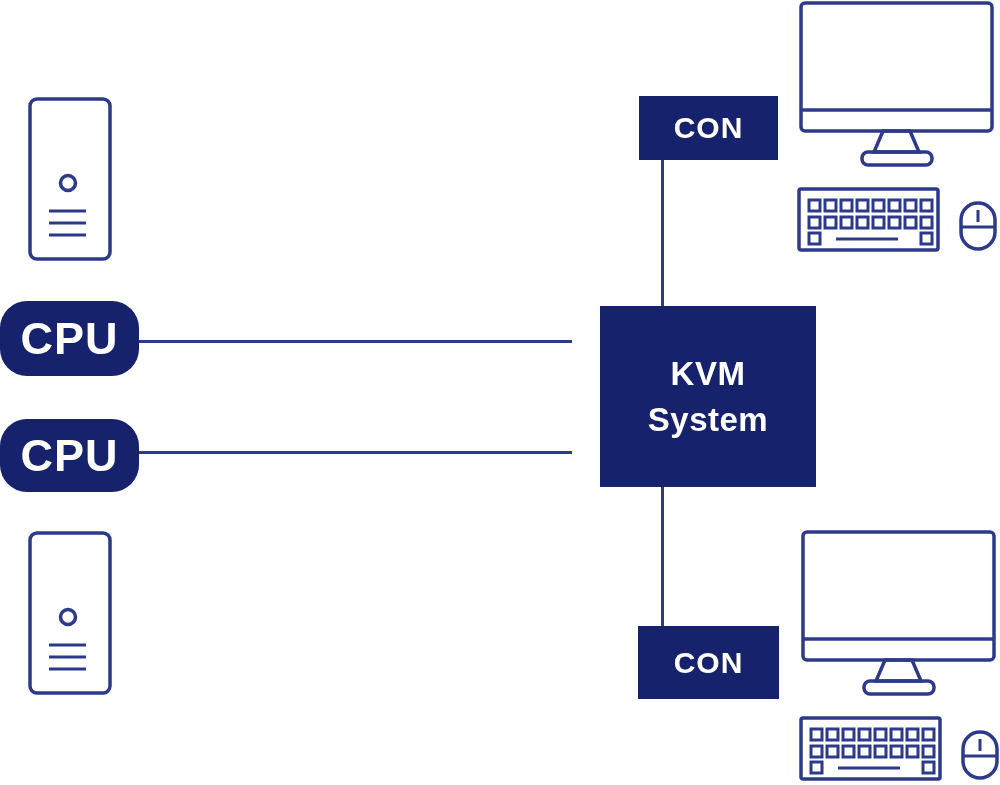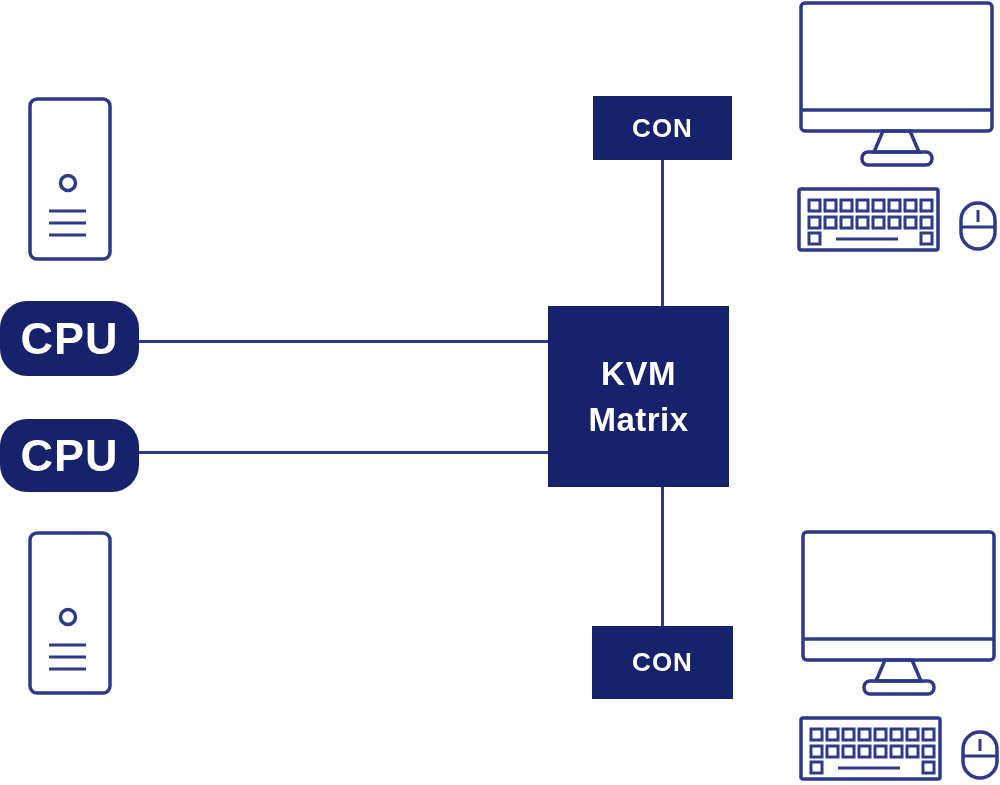--- a/index.html
+++ b/index.html
@@ -21,21 +21,21 @@
   
   .hline{position:absolute;height:3px;background:var(--line-blue);}
   .vline{position:absolute;width:3px;background:var(--line-blue);}
   
   .node{
     position:absolute;background:var(--navy);color:var(--label-text);
     display:flex;align-items:center;justify-content:center;
     font-weight:700;user-select:none;
   }
   .cpu{font-size:45px;letter-spacing:1px;border-radius:27px;}
-  .con{font-size:26px;letter-spacing:1px;}
+  .con{font-size:30px;letter-spacing:1px;margin-left:46px;}
   .kvm{font-size:33px;letter-spacing:.5px;}
   .kvm .stack{display:flex;flex-direction:column;text-align:center;line-height:46px;}
 </style>
 </head>
 <body>
 
 <div id="canvas">
 
   <svg class="abs icon" style="left:28px;top:97px" width="84" height="164" viewBox="0 0 84 164">
     <rect x="2" y="2" width="80" height="160" rx="7"></rect>
@@ -58,24 +58,24 @@
   <div class="vline" style="left:661px;top:159px;height:148px"></div>
   <div class="vline" style="left:661px;top:486px;height:141px"></div>
 
   <div class="node cpu" style="left:0;top:301px;width:139px;height:75px">
     <span>CPU</span>
   </div>
   <div class="node cpu" style="left:0;top:419px;width:139px;height:73px">
     <span>CPU</span>
   </div>
 
-  <div class="node kvm" style="left:548px;top:306px;width:181px;height:181px">
+  <div class="node kvm" style="left:600px;top:306px;width:216px;height:181px">
     <span class="stack">
       <span>KVM</span>
-      <span>Matrix</span>
+      <span>System</span>
     </span>
   </div>
 
   <div class="node con" style="left:593px;top:96px;width:139px;height:64px">
     <span>CON</span>
   </div>
   <div class="node con" style="left:592px;top:626px;width:141px;height:73px">
     <span>CON</span>
   </div>
 

